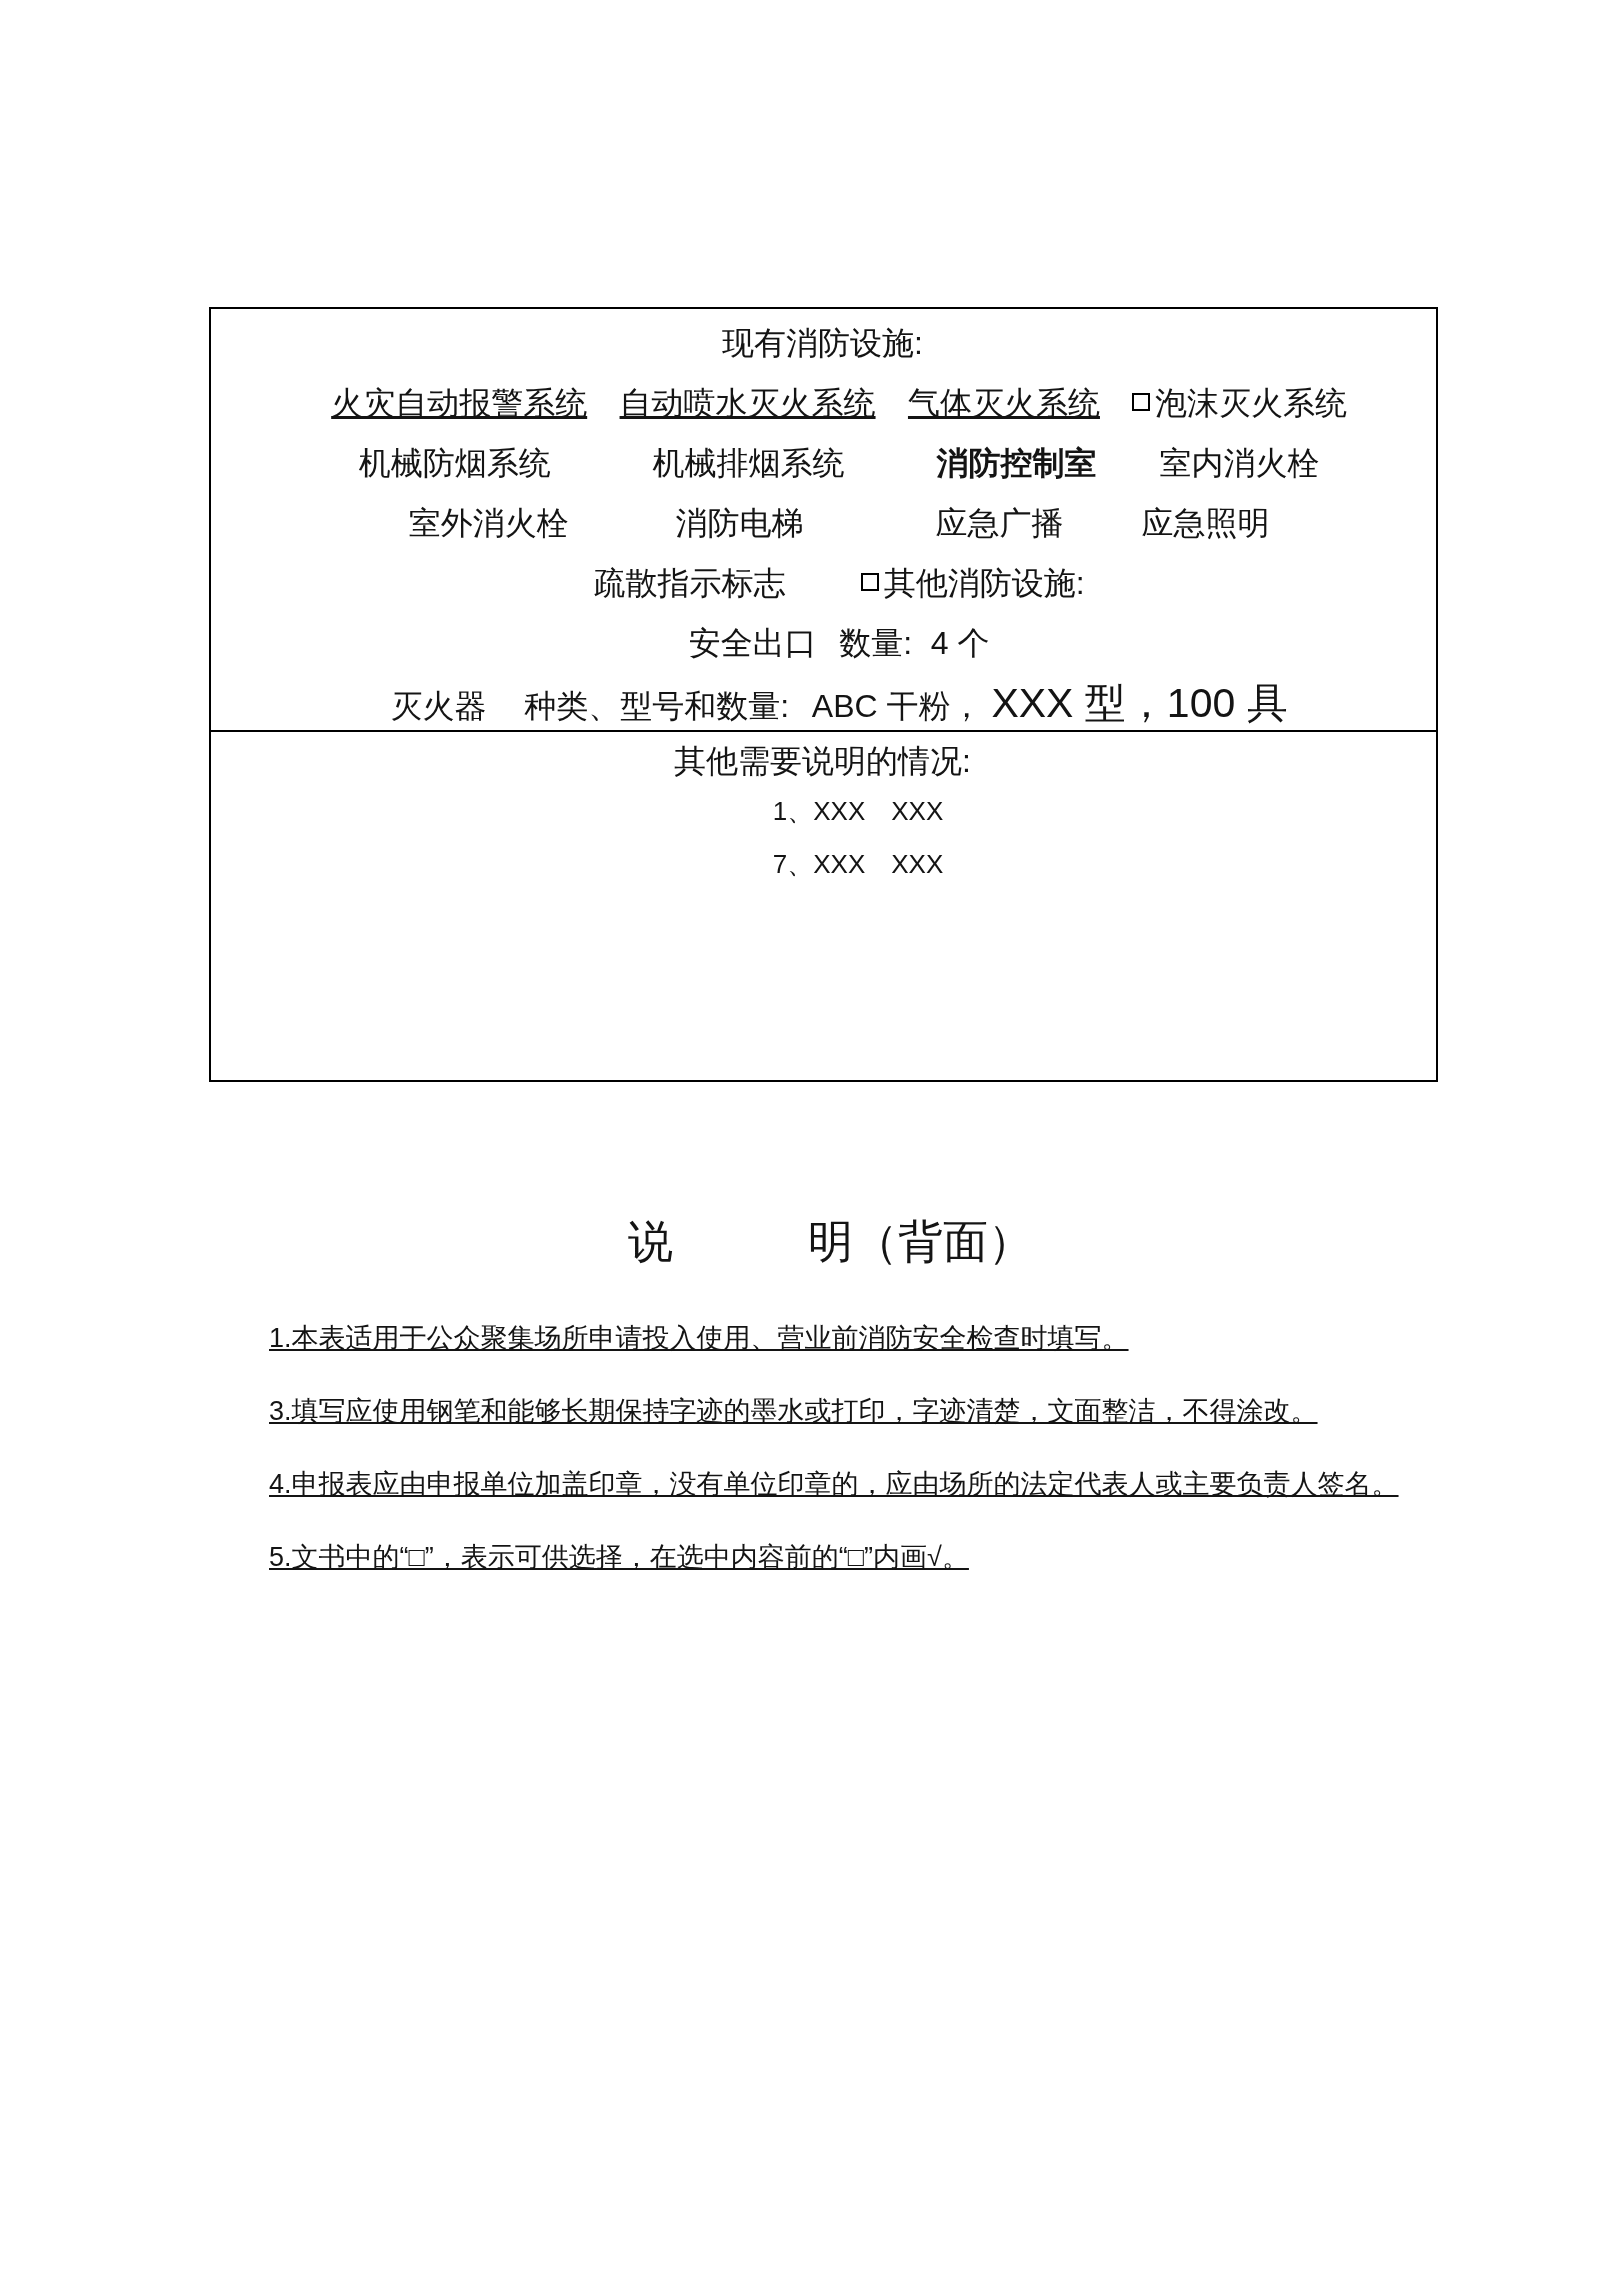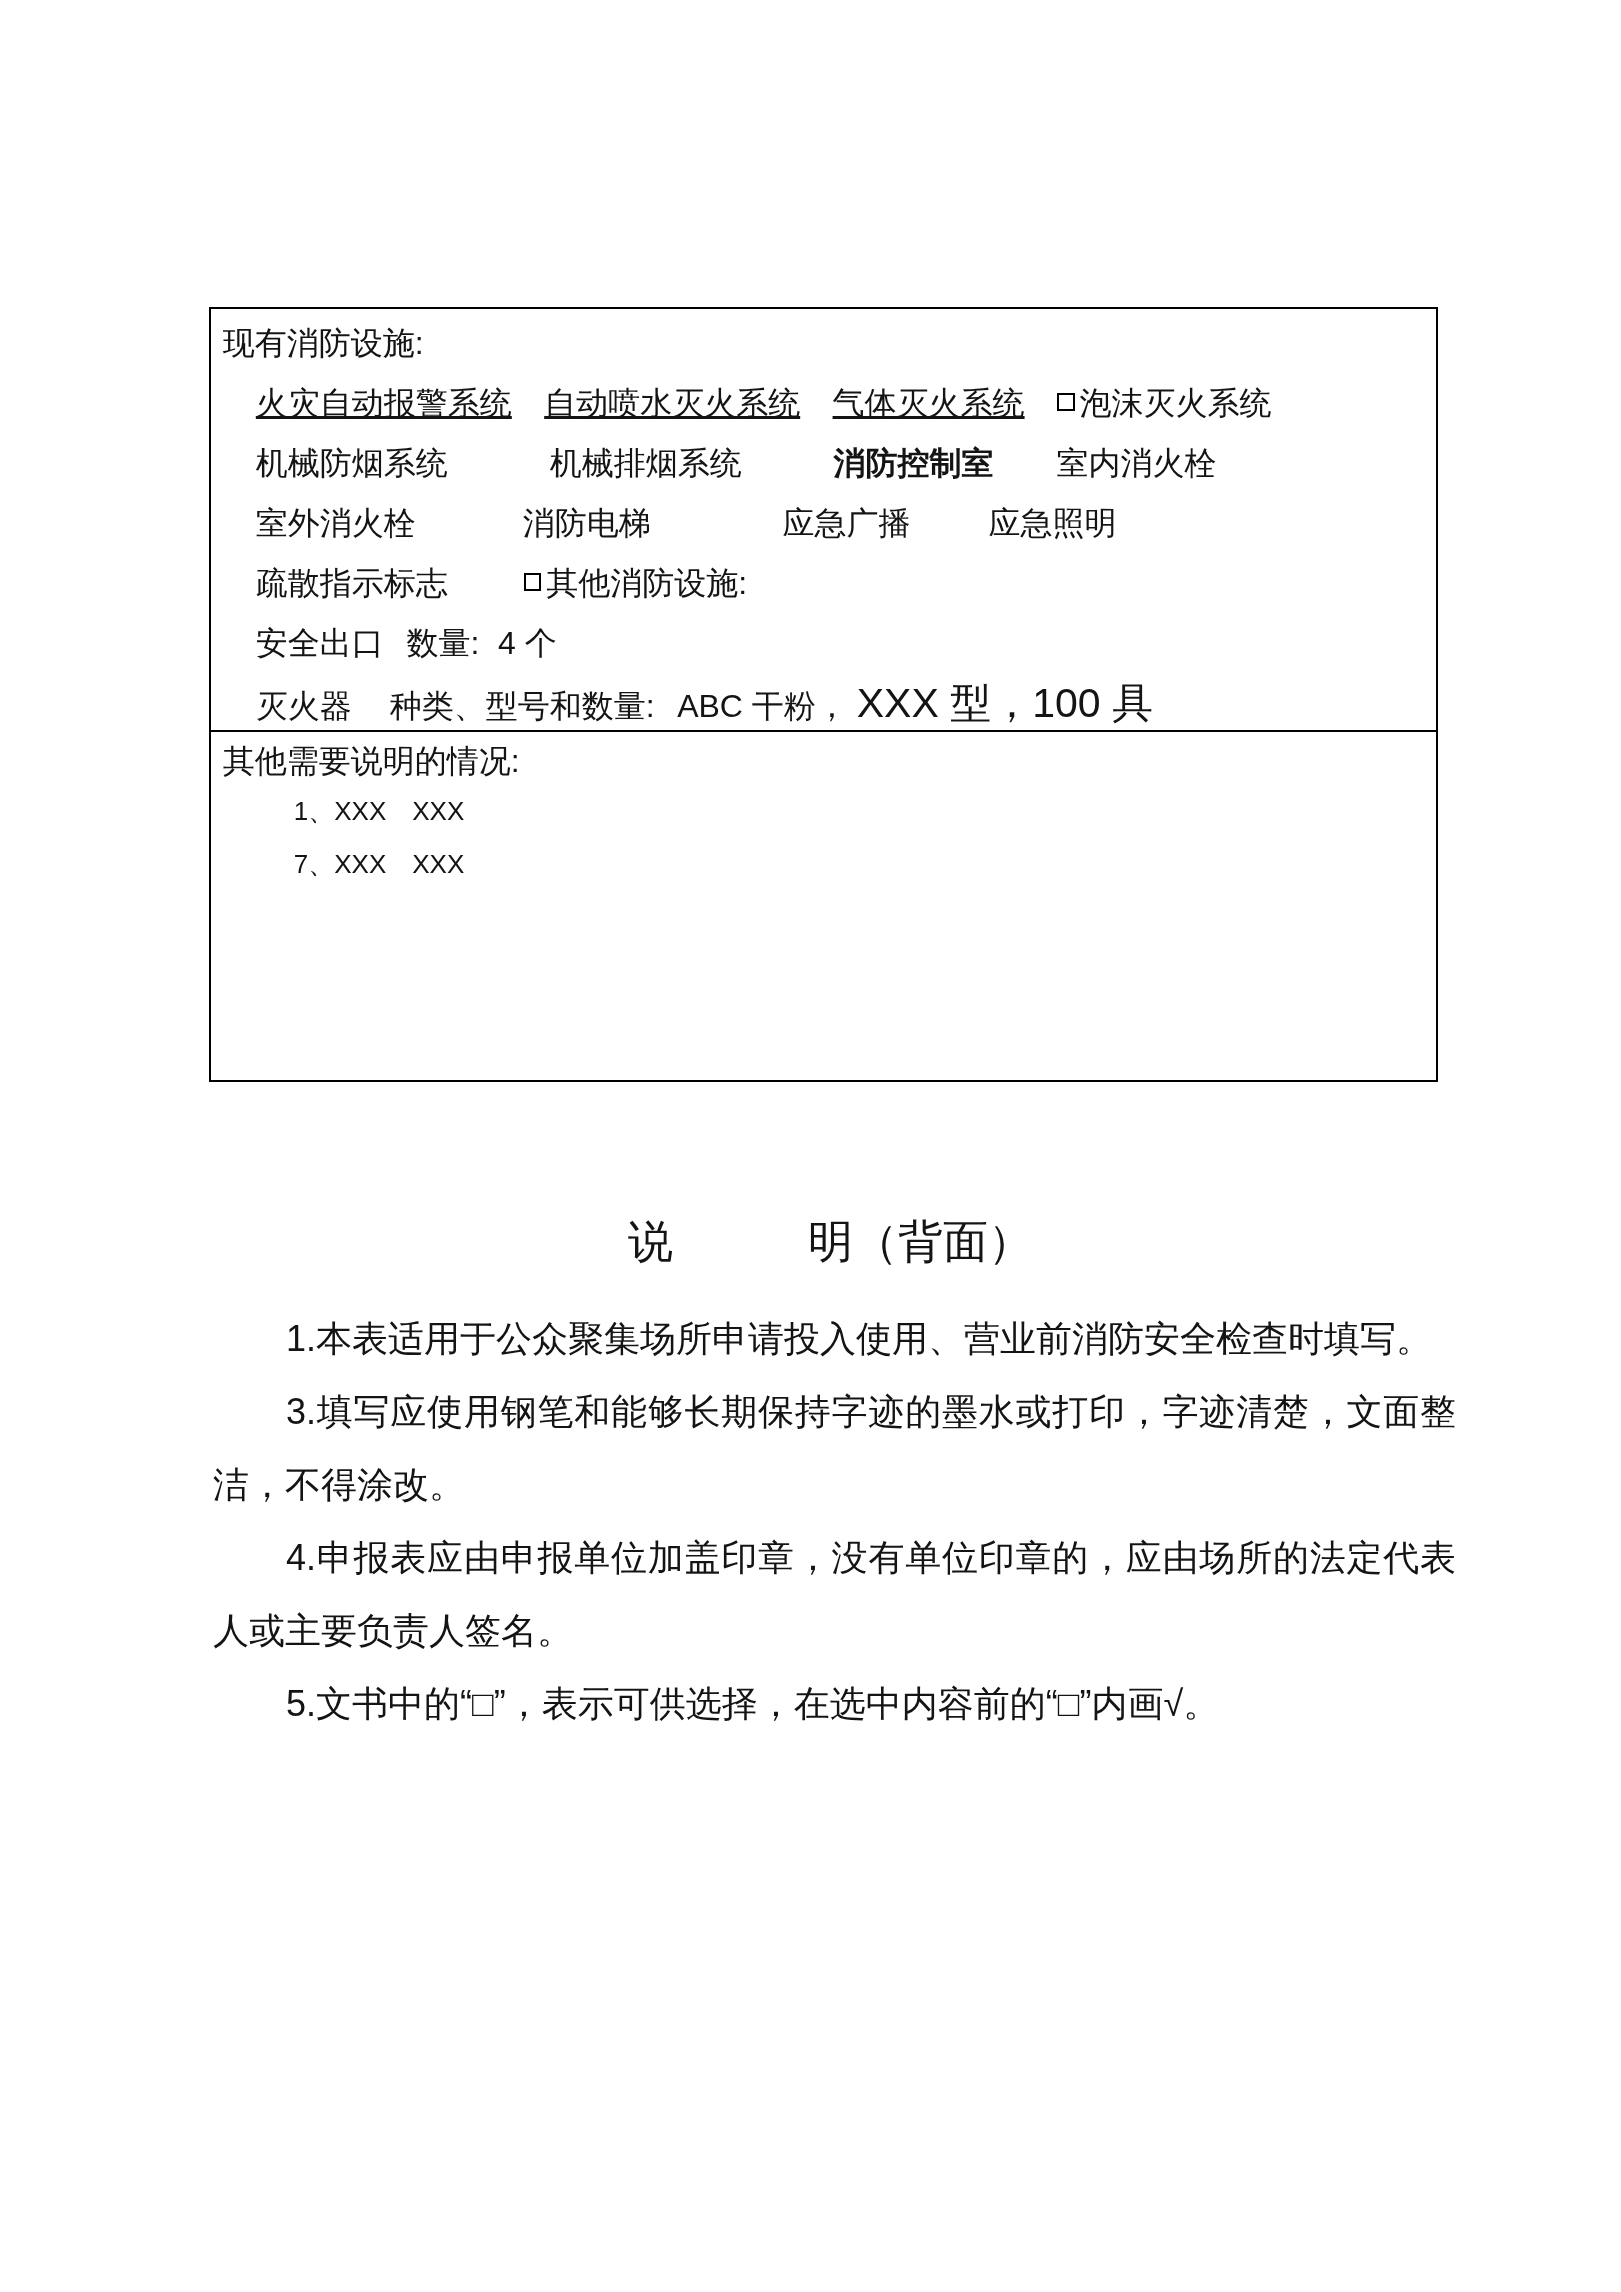--- a/index.html
+++ b/index.html
@@ -6,21 +6,21 @@
   body{
     width:1621px;height:2293px;background:#ffffff;color:#141414;
     font-family:"Liberation Sans","DejaVu Sans",sans-serif;
     -webkit-font-smoothing:antialiased;
   }
   .page{position:relative;width:1621px;height:2293px;overflow:hidden;background:#ffffff;}
 
   
   .form-table{
     position:absolute;left:209px;top:307px;width:1229px;
-    border:2.9px solid #000;box-sizing:border-box;background:#fff;
+    border:2.9px solid #000;box-sizing:border-box;background:#fff;text-align:center;
   }
   .sec1{height:423px;border-bottom:2.9px solid #000;box-sizing:border-box;
         padding:3.9px 13.7px 0 11.8px;font-size:32px;}
   .sec2{height:348px;box-sizing:border-box;padding:5.9px 13.7px 0 11.8px;font-size:32px;}
   .t-row{line-height:60px;white-space:nowrap;}
   .facility-row{padding-left:33px;}
   .fitem{display:inline-block;}
   .m24{margin-right:23.5px;text-decoration:underline;}
   .m55{margin-right:54px;font-weight:bold;}
   .m68{margin-right:67px;}
@@ -39,22 +39,22 @@
   .big-val{font-size:41px;}
   .notes-header{line-height:47px;}
   .note-line{line-height:53px;font-size:26px;padding-left:71px;white-space:nowrap;}
 
   
   .instr-title{
     position:absolute;left:209px;top:1213px;width:1243px;
     text-align:center;font-size:45px;line-height:57px;white-space:pre;
   }
   .instr-body{
-    position:absolute;left:213px;top:1302px;width:1243px;
-    font-size:36px;line-height:73px;text-align:justify;
+    position:absolute;left:196px;top:1302px;width:1243px;
+    font-size:27px;line-height:73px;text-align:justify;text-decoration:underline;
   }
   .instr-body p{margin:0;text-indent:73px;word-break:break-all;}
 </style>
 </head>
 <body>
 
 <div class="page">
 
   <div class="form-table">
 

